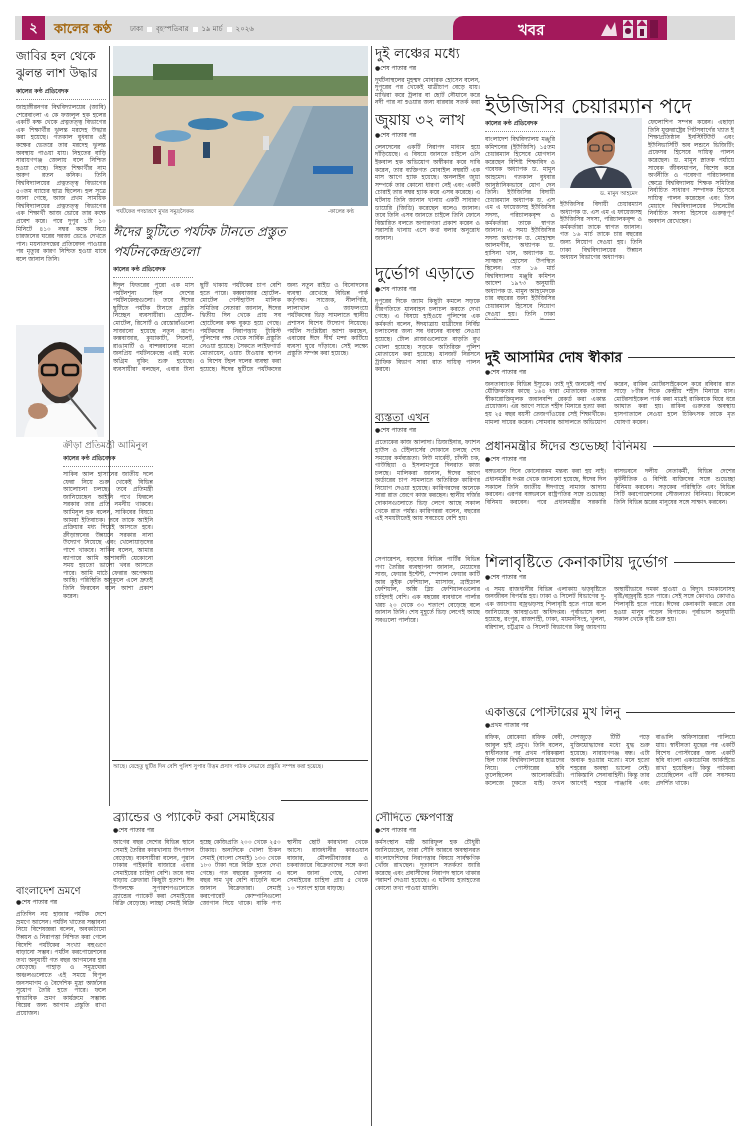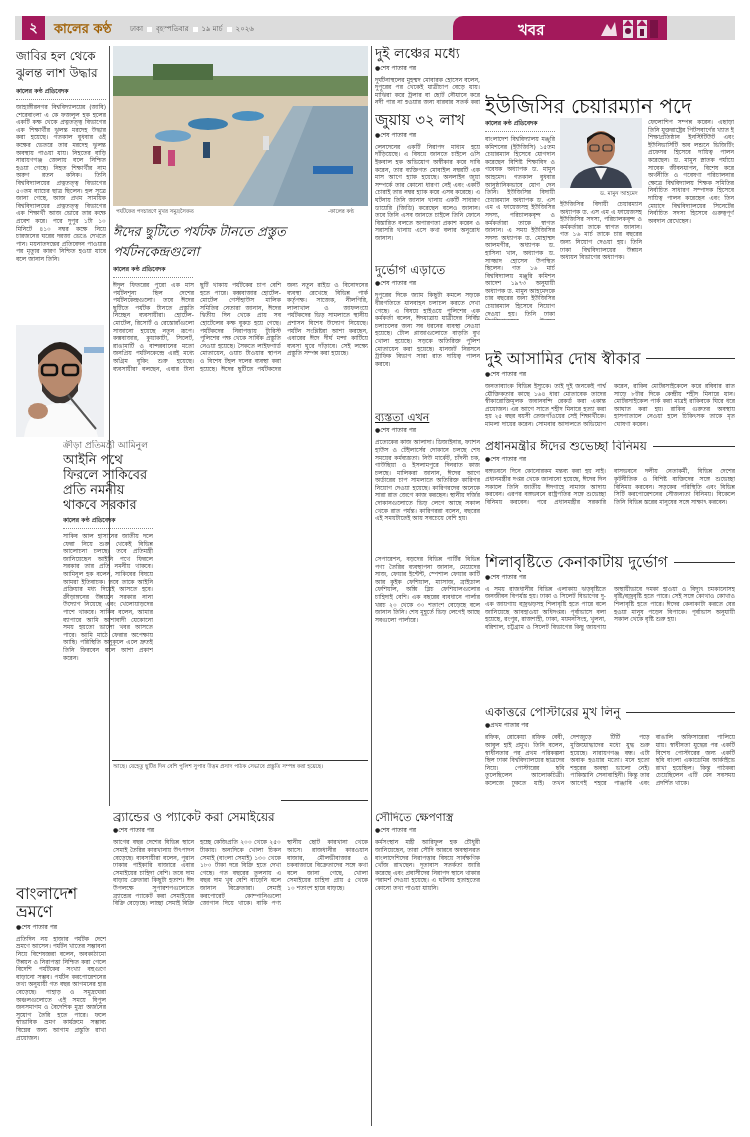--- a/index.html
+++ b/index.html
@@ -82,27 +82,26 @@
     <rect x="47" y="40" width="15" height="10" rx="3" fill="none" stroke="#111" stroke-width="2.5"></rect>
     <path d="M26 58 Q44 86 62 58 L62 66 Q44 92 26 66 Z" fill="#3a3330"></path>
     <path d="M8 112 Q12 80 44 78 Q76 80 82 112 Z" fill="#fafafa"></path>
     <line x1="52" y1="70" x2="80" y2="104" stroke="#555" stroke-width="2"></line>
     <ellipse cx="22" cy="86" rx="10" ry="8" fill="#b88a6e"></ellipse>
   </svg>
 </div>
 
 <div class="col" style="left:16px;top:440px;width:90px;height:372px;margin-left:47px;">
   <div class="hl" style="font-size:9px;color:#555;">ক্রীড়া প্রতিমন্ত্রী আমিনুল</div>
-  <div class="hl" style="font-size:13px;line-height:15px;margin-top:2px;">আইনি পথে ফিরলে সাকিবের প্রতি নমনীয় থাকবে সরকার</div>
   <div class="byline" style="margin-top:3px;">কালের কণ্ঠ প্রতিবেদক</div>
   <div class="body">সাকিব আল হাসানের জাতীয় দলে ফেরা নিয়ে শুরু থেকেই বিভিন্ন আলোচনা চলছে। তবে প্রতিমন্ত্রী জানিয়েছেন আইনি পথে ফিরলে সরকার তার প্রতি নমনীয় থাকবে। আমিনুল হক বলেন, সাকিবের বিষয়ে আমরা ইতিবাচক। তবে তাকে আইনি প্রক্রিয়ার মধ্য দিয়েই আসতে হবে। ক্রীড়াঙ্গনের উন্নয়নে সরকার নানা উদ্যোগ নিয়েছে এবং খেলোয়াড়দের পাশে থাকবে। সাকিব বলেন, আমার ব্যাপারে আমি আশাবাদী যেকোনো সময় হয়তো ভালো খবর আসতে পারে। আমি মাঠে ফেরার অপেক্ষায় আছি। পরিস্থিতি অনুকূলে এলে দ্রুতই তিনি ফিরবেন বলে আশা প্রকাশ করেন।</div>
 </div>
 
 <div class="col" style="left:16px;top:885px;width:90px;height:240px;">
-  <div class="hl" style="font-size:16px;">বাংলাদেশ ভ্রমণে</div>
+  <div class="hl" style="font-size:10px;">বাংলাদেশ ভ্রমণে</div>
   <div class="cont">শেষ পাতার পর</div>
   <div class="body">প্রতিদিন নয় হাজার পর্যটক দেশে ভ্রমণে আসেন। পর্যটন খাতের সম্ভাবনা নিয়ে বিশেষজ্ঞরা বলেন, অবকাঠামো উন্নয়ন ও নিরাপত্তা নিশ্চিত করা গেলে বিদেশি পর্যটকের সংখ্যা বহুগুণে বাড়ানো সম্ভব। পর্যটন করপোরেশনের তথ্য অনুযায়ী গত বছর আগমনের হার বেড়েছে। পাহাড় ও সমুদ্রঘেরা অঞ্চলগুলোতে এই সময়ে বিপুল জনসমাগম ও বৈদেশিক মুদ্রা অর্জনের সুযোগ তৈরি হতে পারে। ফলে স্বাভাবিক ভ্রমণ কার্যক্রমে সম্ভাব্য বিঘ্নের জন্য আগাম প্রস্তুতি রাখা প্রয়োজন।</div>
 </div>
 
 <div class="photo" style="left:113px;top:46px;width:255px;height:160px;">
   <svg viewBox="0 0 255 160" width="255" height="160">
     <rect width="255" height="60" fill="#dfe6ea"></rect>
     <rect y="30" width="255" height="20" fill="#6d8a5a"></rect>
     <rect x="40" y="18" width="60" height="16" fill="#4f6f43"></rect>
     <rect y="50" width="255" height="110" fill="#d9cbb3"></rect>
@@ -143,21 +142,21 @@
   <div class="hl" style="font-size:14px;">দুই লঞ্চের মধ্যে</div>
   <div class="cont">শেষ পাতার পর</div>
   <div class="body">দুর্ঘটনাস্থলের মুহম্মদ মোবারক হোসেন বলেন, দুপুরের পর থেকেই যাত্রীচাপ বেড়ে যায়। মাঝিরা করে ট্রলার বা ছোট নৌযানে করে নদী পার না হওয়ার জন্য বারবার সতর্ক করা হচ্ছে।</div>
 </div>
 <div class="col" style="left:375px;top:112px;width:105px;height:145px;">
   <div class="hl" style="font-size:15px;">জুয়ায় ৩২ লাখ</div>
   <div class="cont">শেষ পাতার পর</div>
   <div class="body">লেনদেনের একটি নিরাপদ মাধ্যম হয়ে দাঁড়িয়েছে। এ বিষয়ে জানতে চাইলে ওসি ইকবাল হক অভিযোগ অস্বীকার করে দাবি করেন, তার ব্যক্তিগত মোবাইল নম্বরটি এক মাস আগে হ্যাক হয়েছে। অনলাইন জুয়া সম্পর্কে তার কোনো ধারণা নেই এবং একটি চোরাই তার নম্বর হ্যাক করে এসব করেছে। এ ঘটনায় তিনি জানান থানায় একটি সাধারণ ডায়েরি (জিডি) করেছেন বলেও জানান। তবে তিনি এসব জানতে চাইলে তিনি ফোনে বিস্তারিত বলতে অপারগতা প্রকাশ করেন ও সরাসরি থানায় এসে কথা বলার অনুরোধ জানান।</div>
 </div>
 <div class="col" style="left:375px;top:264px;width:105px;height:142px;">
-  <div class="hl" style="font-size:12px;">দুর্ভোগ এড়াতে</div>
+  <div class="hl" style="font-size:17px;">দুর্ভোগ এড়াতে</div>
   <div class="cont">শেষ পাতার পর</div>
   <div class="body">দুপুরের দিকে জ্যাম কিছুটা কমলে সড়কে ধীরগতিতে যানবাহন চলাচল করতে দেখা গেছে। এ বিষয়ে হাইওয়ে পুলিশের এক কর্মকর্তা বলেন, ঈদযাত্রায় যাত্রীদের নির্বিঘ্ন চলাচলের জন্য সব ধরনের ব্যবস্থা নেওয়া হয়েছে। টোল প্লাজাগুলোতে বাড়তি বুথ খোলা হয়েছে। সড়কে অতিরিক্ত পুলিশ মোতায়েন করা হয়েছে। যানজট নিরসনে ট্রাফিক বিভাগ সারা রাত দায়িত্ব পালন করবে।</div>
 </div>
 <div class="col" style="left:375px;top:412px;width:105px;height:140px;">
   <div class="hl" style="font-size:11px;text-decoration:underline;">ব্যস্ততা এখন</div>
   <div class="cont">শেষ পাতার পর</div>
   <div class="body">প্রত্যেকের কাজ আলাদা। ডিজাইনার, ফ্যাশন হাউস ও টেইলার্সের দোকানে চলছে শেষ সময়ের কর্মব্যস্ততা। নিউ মার্কেট, চাঁদনী চক, গাউছিয়া ও ইসলামপুরে দিনরাত কাজ চলছে। মালিকরা জানান, ঈদের আগে অর্ডারের চাপ সামলাতে অতিরিক্ত কারিগর নিয়োগ দেওয়া হয়েছে। কারিগরদের অনেকে সারা রাত জেগে কাজ করছেন। স্থানীয় দর্জির দোকানগুলোতে ভিড় লেগে আছে সকাল থেকে রাত পর্যন্ত। কারিগররা বলেন, বছরের এই সময়টাতেই আয় সবচেয়ে বেশি হয়।</div>
 </div>
 <div class="col body" style="left:375px;top:555px;width:105px;height:150px;">সেপারেশন, বড়দের বিভিন্ন পার্টির বিভিন্ন পণ্য তৈরির ব্যবস্থাপনা জানান, মেয়েদের সাজ, ফেয়ার ইন্টেন্ট, স্পেশাল ফেয়ার কাটি আর কুইক ফেশিয়াল, ম্যাসাজ, ব্রাইডাল ফেশিয়াল, অক্সি ব্লিচ ফেশিয়ালগুলোর চাহিদাই বেশি। এক বছরের ব্যবধানে পার্লার খরচ ২০ থেকে ৩০ শতাংশ বেড়েছে বলে জানান তিনি। শেষ মুহূর্তে ভিড় লেগেই আছে সবগুলো পার্লারে।</div>
 <div class="col" style="left:375px;top:812px;width:105px;height:315px;">
@@ -183,21 +182,21 @@
     <path d="M10 70 Q14 50 41 48 Q68 50 72 70 Z" fill="#3b4250"></path>
     <polygon points="35,50 41,62 47,50" fill="#f3f3f3"></polygon>
   </svg>
 </div>
 <div class="caption" style="left:600px;top:190px;">ড. মামুন আহমেদ</div>
 <div class="col body" style="left:560px;top:200px;width:82px;height:120px;">ইউজিসির বিদায়ী চেয়ারম্যান অধ্যাপক ড. এস এম এ ফায়েজসহ ইউজিসির সদস্য, পরিচালকবৃন্দ ও কর্মকর্তারা তাকে স্বাগত জানান। গত ১৬ মার্চ তাকে চার বছরের জন্য নিয়োগ দেওয়া হয়। তিনি ঢাকা বিশ্ববিদ্যালয়ের উন্নয়ন অধ্যয়ন বিভাগের অধ্যাপক।</div>
 <div class="col body" style="left:648px;top:118px;width:86px;height:202px;">ফেলোশিপ সম্পন্ন করেন। এছাড়া তিনি যুক্তরাষ্ট্রের পিটসবার্গের খ্যাত ই শিক্ষাপ্রতিষ্ঠান ইনস্টিটিউট এবং ইউনিভার্সিটি অব লন্ডনে ভিজিটিং প্রফেসর হিসেবে দায়িত্ব পালন করেছেন। ড. মামুন স্নাতক পর্যায়ে সাবেক জীবনযাপন, বিশেষ করে অর্থনীতি ও গবেষণা পরিচালনার ক্ষেত্রে বিশ্ববিদ্যালয় শিক্ষক সমিতির নির্বাচিত সাধারণ সম্পাদক হিসেবে দায়িত্ব পালন করেছেন এবং তিন মেয়াদে বিশ্ববিদ্যালয়ের সিনেটের নির্বাচিত সদস্য হিসেবে গুরুত্বপূর্ণ অবদান রেখেছেন।</div>
 
 <div class="col" style="left:485px;top:350px;width:250px;height:85px;">
   <div class="rule-head">
-    <div class="hl" style="font-size:16px;white-space:nowrap;">দুই আসামির দোষ স্বীকার</div>
+    <div class="hl" style="font-size:14px;white-space:nowrap;font-weight:bold;">দুই আসামির দোষ স্বীকার</div>
     <div class="line"></div>
   </div>
   <div class="cont">শেষ পাতার পর</div>
   <div class="body" style="column-count:2;column-gap:8px;height:64px;">জনতাব্যাংক বিভিন্ন ইস্যুকে। তাই দুই জনকেই পার্শ্ব যৌক্তিকতার কাছে ১৬৪ ধারা মোতাবেক তাদের স্বীকারোক্তিমূলক জবানবন্দি রেকর্ড করা একান্ত প্রয়োজন। এর আগে সাতে শহীদ মিনারে হত্যা করা হয় ২৫ বছর বয়সী তেজগাঁওয়ের সেই শিক্ষার্থীকে। মামলা দায়ের করেন। সোমবার আদালতে অভিযোগ করেন, রাকিব মোটরসাইকেলে করে রবিবার রাত সাড়ে ৮টার দিকে কেন্দ্রীয় শহীদ মিনারে যান। মোটরসাইকেল পার্ক করা মাত্রই রাকিবকে ঘিরে ধরে আঘাত করা হয়। রাকিব গুরুতর অবস্থায় হাসপাতালে নেওয়া হলে চিকিৎসক তাকে মৃত ঘোষণা করেন।</div>
 </div>
 
 <div class="col" style="left:485px;top:440px;width:250px;height:112px;">
   <div class="rule-head">
     <div class="hl" style="font-size:12px;white-space:nowrap;">প্রধানমন্ত্রীর ঈদের শুভেচ্ছা বিনিময়</div>
     <div class="line"></div>

